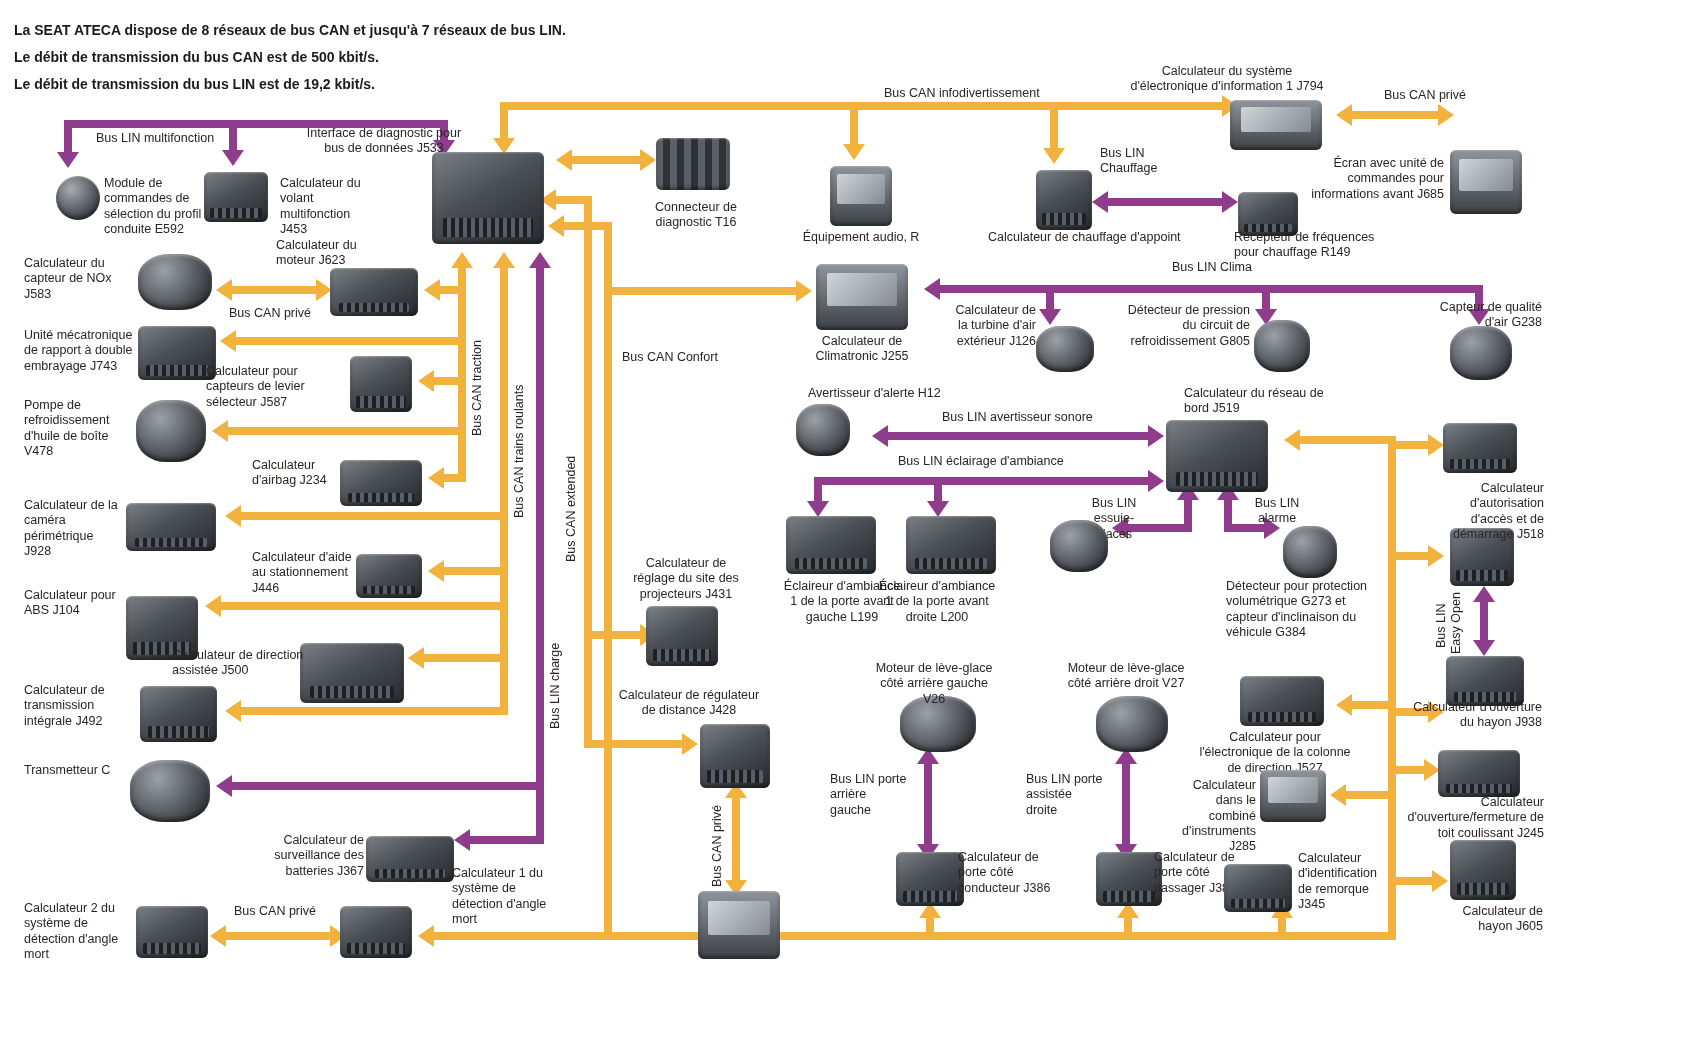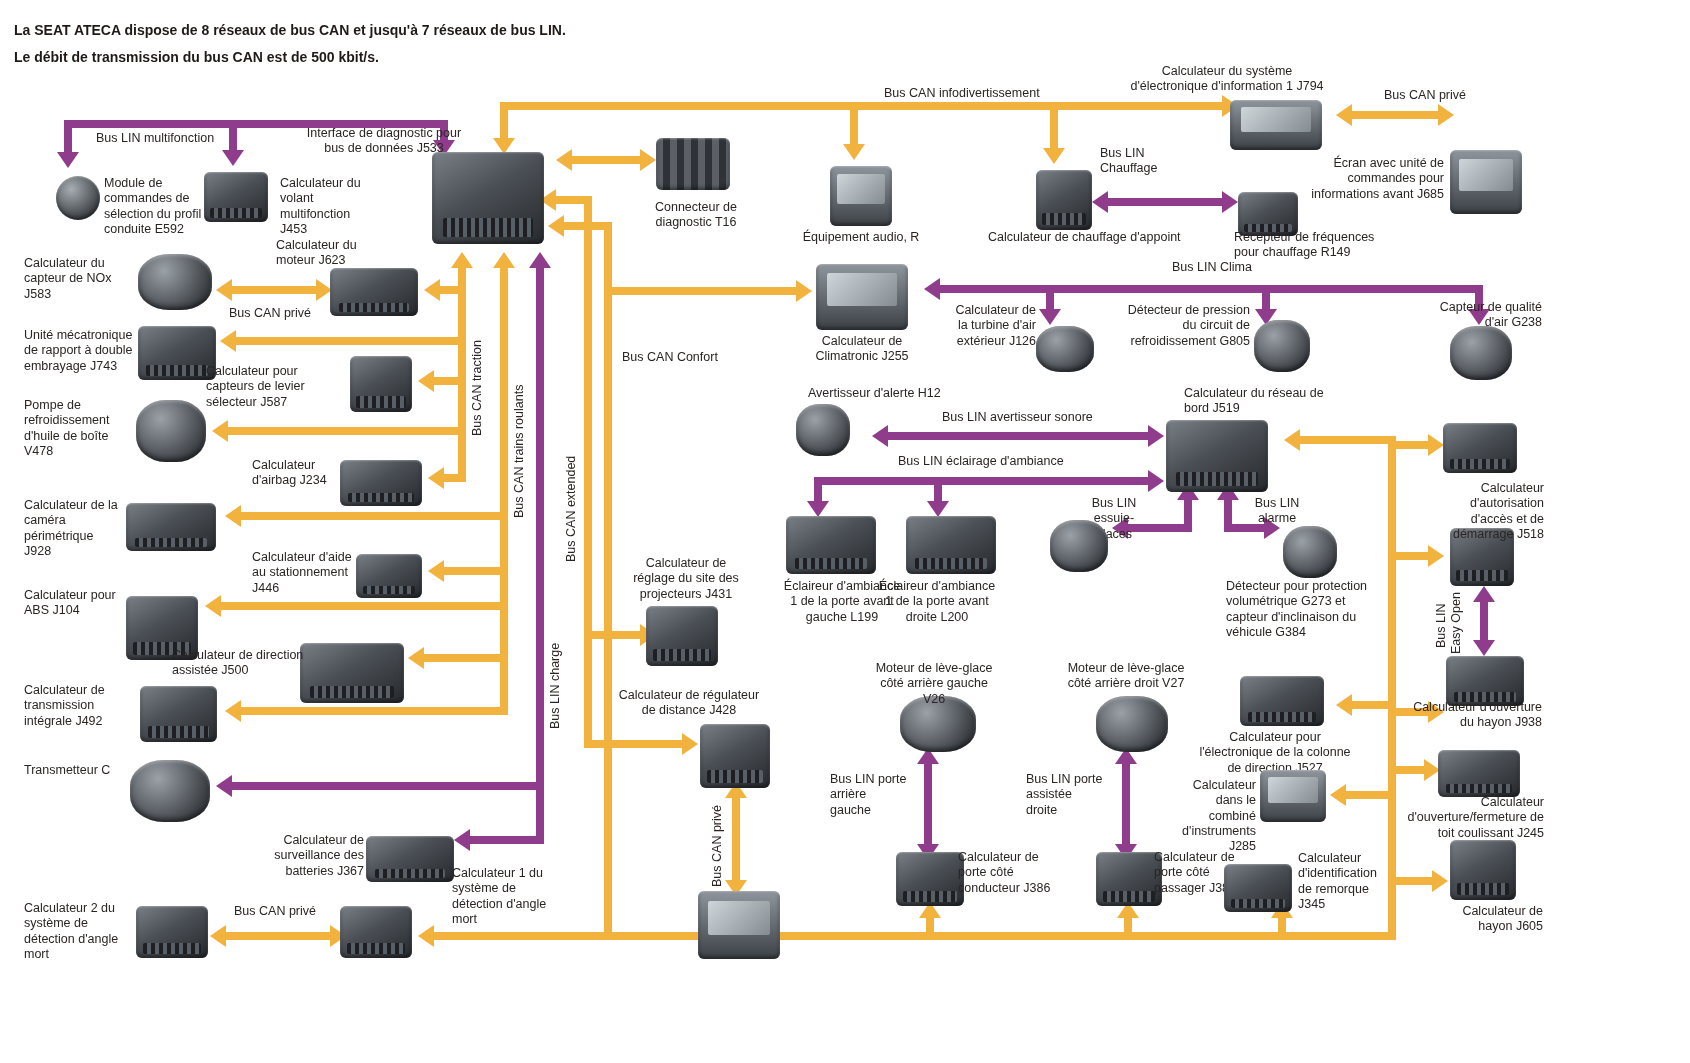--- a/index.html
+++ b/index.html
@@ -33,20 +33,21 @@
   .icon.knob{border-radius:50%;background:radial-gradient(circle at 35% 30%,#a7adb3,#33373b 78%);}
   .icon.connector{background:repeating-linear-gradient(90deg,#5a6066 0 7px,#2f3337 7px 14px);}
 </style>
 </head>
 <body>
 
 <div class="canvas">
 
   <div class="hdr" style="left:14px;top:22px;width:720px">La SEAT ATECA dispose de 8 réseaux de bus CAN et jusqu'à 7 réseaux de bus LIN.</div>
   <div class="hdr" style="left:14px;top:49px;width:520px">Le débit de transmission du bus CAN est de 500 kbit/s.</div>
+  <div class="hdr" style="left:14px;top:76px;width:520px">Le débit de transmission du bus LIN est de 19,2 kbit/s.</div>
 
   <div class="can hl" style="left:500px;top:102px;width:722px"></div>
   <div class="can vl" style="left:500px;top:108px;height:30px"></div>
   <div class="can ar d" style="left:493px;top:138px"></div>
   <div class="can ar r" style="left:1222px;top:95px"></div>
   <div class="can vl" style="left:850px;top:110px;height:34px"></div>
   <div class="can ar d" style="left:843px;top:144px"></div>
   <div class="can vl" style="left:1050px;top:110px;height:38px"></div>
   <div class="can ar d" style="left:1043px;top:148px"></div>
 

